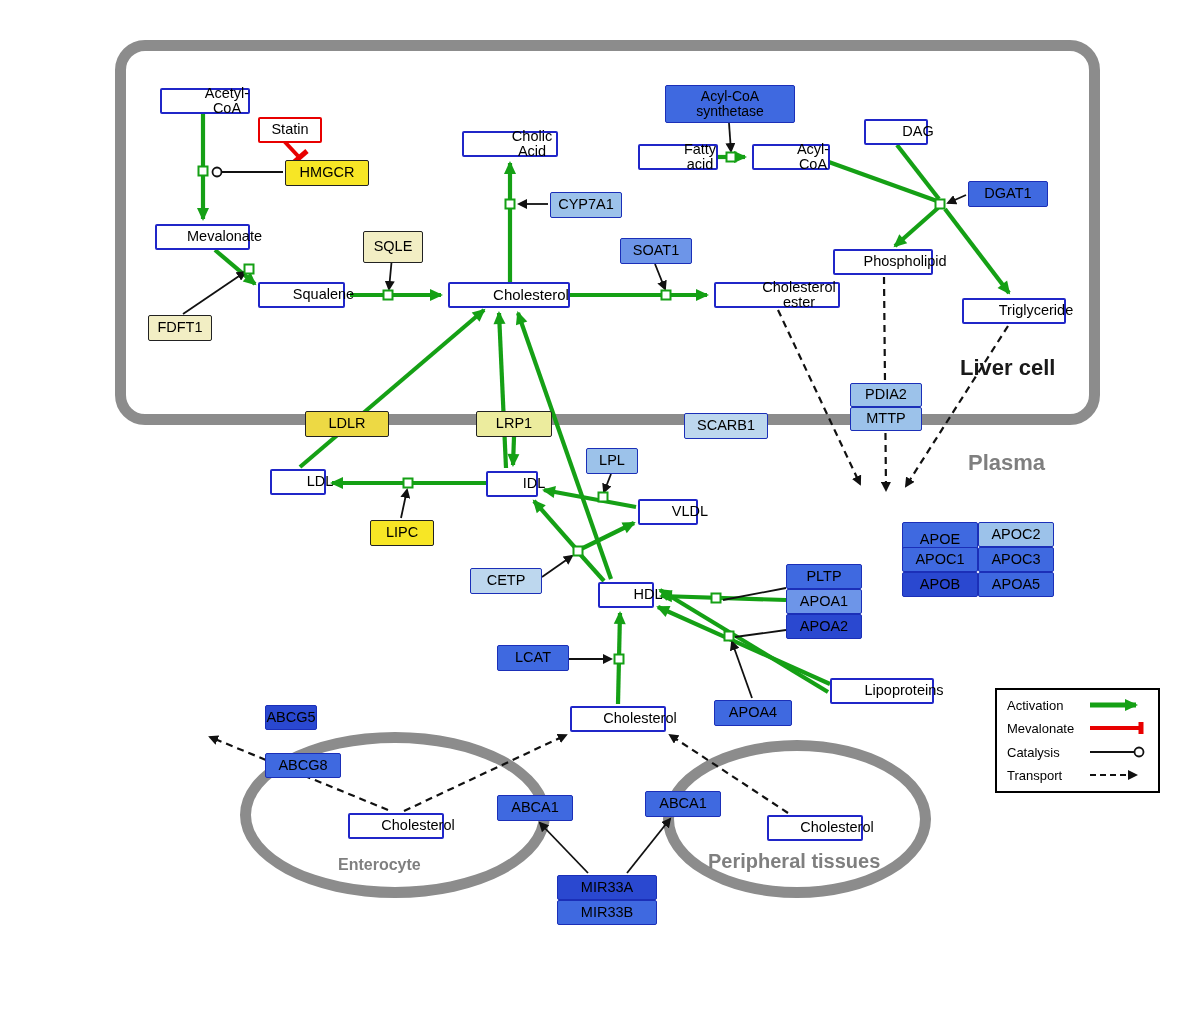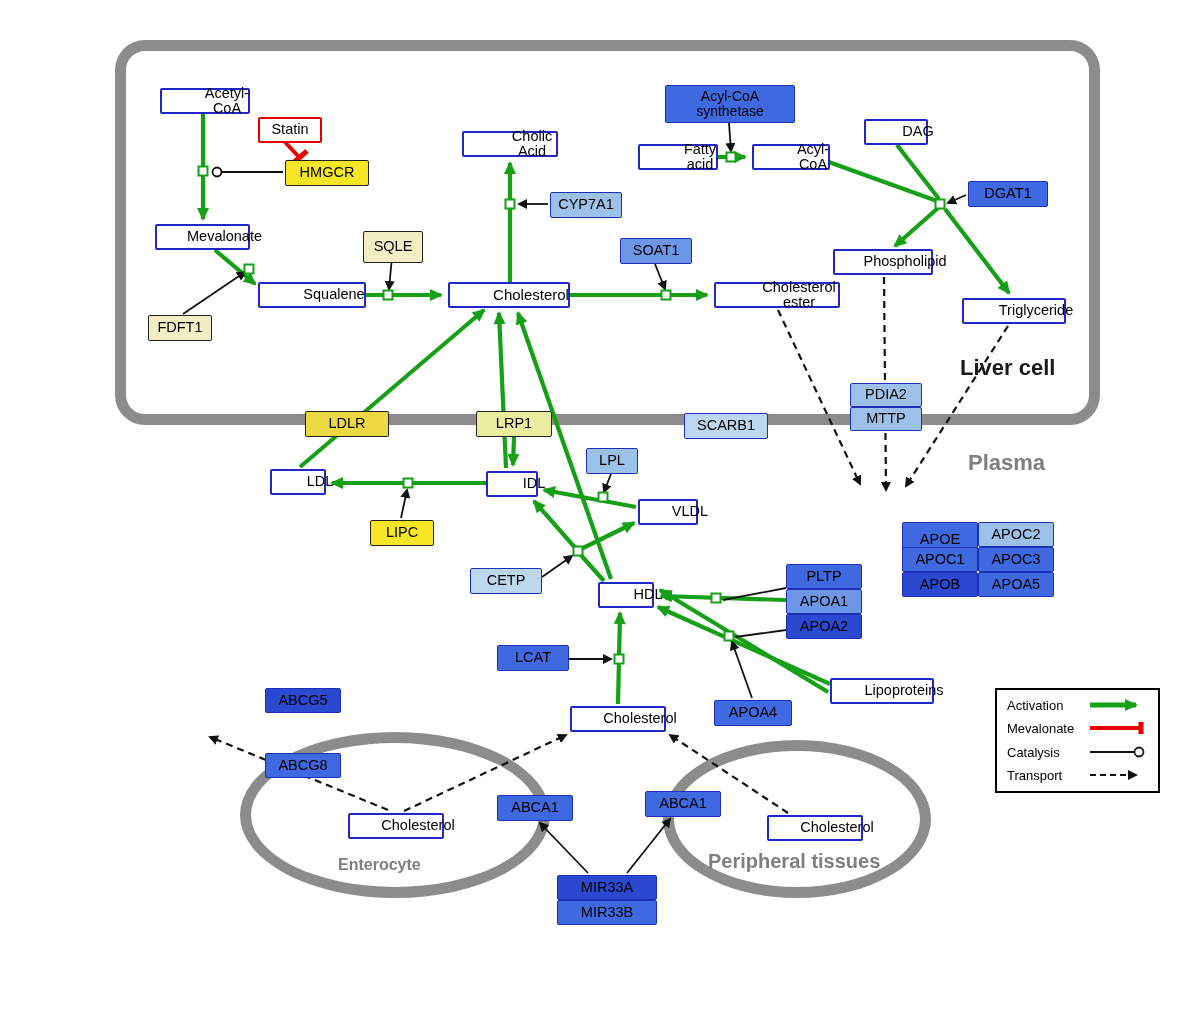--- a/index.html
+++ b/index.html
@@ -128,21 +128,21 @@
   <div class="region-label" style="left:968px;top:450px;">Plasma</div>
   <div class="region-label" style="left:338px;top:856px;font-size:16px;">Enterocyte</div>
   <div class="region-label" style="left:708px;top:850px;font-size:20px;">Peripheral tissues</div>
 
   <div class="node metab" style="left:160px;top:88px;width:90px;height:26px;">Acetyl-CoA</div>
   <div class="node statin" style="left:258px;top:117px;width:64px;height:26px;">Statin</div>
   <div class="node y-bright" style="left:285px;top:160px;width:84px;height:26px;">HMGCR</div>
   <div class="node metab" style="left:155px;top:224px;width:95px;height:26px;">Mevalonate</div>
   <div class="node y-pale" style="left:363px;top:231px;width:60px;height:32px;">SQLE</div>
   <div class="node y-pale" style="left:148px;top:315px;width:64px;height:26px;">FDFT1</div>
-  <div class="node metab" style="left:258px;top:282px;width:108px;height:26px;">Squalene</div>
+  <div class="node metab" style="left:258px;top:282px;width:87px;height:26px;">Squalene</div>
   <div class="node metab" style="left:462px;top:131px;width:96px;height:26px;">Cholic Acid</div>
   <div class="node b2" style="left:550px;top:192px;width:72px;height:26px;">CYP7A1</div>
   <div class="node metab metab-main" style="left:448px;top:282px;width:122px;height:26px;">Cholesterol</div>
   <div class="node b3" style="left:620px;top:238px;width:72px;height:26px;">SOAT1</div>
   <div class="node metab" style="left:714px;top:282px;width:126px;height:26px;">Cholesterol ester</div>
 
   <div class="node b4" style="left:665px;top:85px;width:130px;height:38px;font-size:14px;">Acyl-CoA synthetase</div>
   <div class="node metab" style="left:638px;top:144px;width:80px;height:26px;">Fatty acid</div>
   <div class="node metab" style="left:752px;top:144px;width:78px;height:26px;">Acyl-CoA</div>
   <div class="node metab" style="left:864px;top:119px;width:64px;height:26px;">DAG</div>
@@ -171,21 +171,21 @@
   <div class="node metab" style="left:830px;top:678px;width:104px;height:26px;">Lipoproteins</div>
 
   <div class="node b4" style="left:902px;top:522px;width:76px;height:36px;">APOE</div>
   <div class="node b2" style="left:978px;top:522px;width:76px;height:25px;">APOC2</div>
   <div class="node b4" style="left:902px;top:547px;width:76px;height:25px;">APOC1</div>
   <div class="node b4" style="left:978px;top:547px;width:76px;height:25px;">APOC3</div>
   <div class="node b5" style="left:902px;top:572px;width:76px;height:25px;">APOB</div>
   <div class="node b4" style="left:978px;top:572px;width:76px;height:25px;">APOA5</div>
 
   <div class="node metab" style="left:570px;top:706px;width:96px;height:26px;">Cholesterol</div>
-  <div class="node b5" style="left:265px;top:688px;width:76px;height:25px;text-align:center;">ABCG5</div>
+  <div class="node b5" style="left:265px;top:705px;width:52px;height:25px;text-align:center;">ABCG5</div>
   <div class="node b4" style="left:265px;top:753px;width:76px;height:25px;">ABCG8</div>
   <div class="node metab" style="left:348px;top:813px;width:96px;height:26px;">Cholesterol</div>
   <div class="node b4" style="left:497px;top:795px;width:76px;height:26px;">ABCA1</div>
   <div class="node b4" style="left:645px;top:791px;width:76px;height:26px;">ABCA1</div>
   <div class="node metab" style="left:767px;top:815px;width:96px;height:26px;">Cholesterol</div>
   <div class="node b5" style="left:557px;top:875px;width:100px;height:25px;">MIR33A</div>
   <div class="node b4" style="left:557px;top:900px;width:100px;height:25px;">MIR33B</div>
 
   <div class="legend">
     <div class="lrow">

